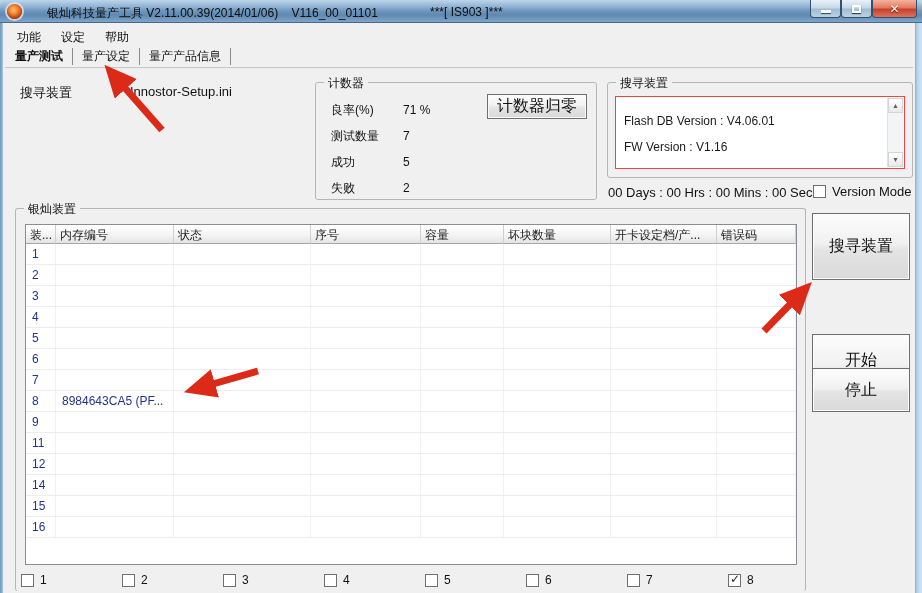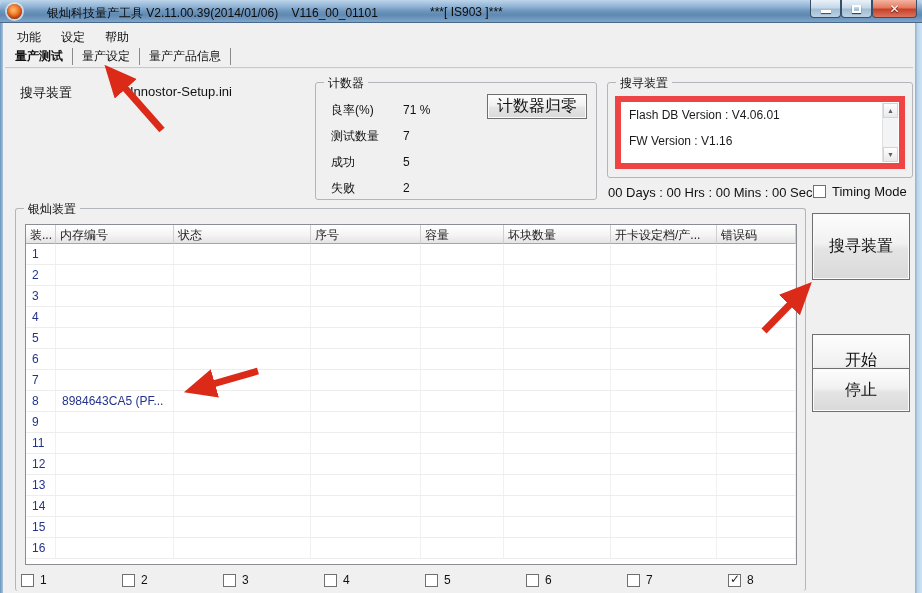--- a/index.html
+++ b/index.html
@@ -65,21 +65,21 @@
   .btn{
     background:linear-gradient(#fdfdfd,#f1f1f1 45%,#e4e4e4 55%,#d9d9d9);
     border:1px solid #6f6f6f;box-shadow:inset 0 0 0 1px #fafafa;
     font-size:16px;color:#111;display:flex;align-items:center;justify-content:center;
     box-sizing:border-box;text-align:center;font-family:Liberation Serif, serif;
   }
 
   .fw-group{left:607px;top:82px;width:306px;height:96px;}
   .fw-list{
     position:absolute;left:7px;top:13px;right:7px;bottom:8px;background:#fff;
-    border:6px solid #ef4444;box-sizing:border-box;padding:6px 22px 6px 8px;overflow:hidden;
+    border:1px solid #ef4444;box-sizing:border-box;padding:17px 22px 6px 8px;overflow:hidden;
   }
   .fwline{font-size:12px;color:#1a1a1a;margin-bottom:12px;white-space:nowrap;}
   .scrollbar{position:absolute;top:1px;right:1px;bottom:1px;width:15px;background:#f3f4f6;border-left:1px solid #e0e0e0;}
   .sb-arrow{position:absolute;left:0;width:15px;height:15px;font-size:7px;color:#5d6164;
     display:flex;align-items:center;justify-content:center;
     background:linear-gradient(#fefefe,#e9e9e9);border:1px solid #d4d4d4;box-sizing:border-box;}
   .sb-up{top:0;} .sb-down{bottom:0;}
 
   .timer-text{position:absolute;left:608px;top:185px;font-size:13px;color:#111;}
   .timing{position:absolute;left:813px;top:184px;display:flex;align-items:center;gap:6px;}
@@ -186,21 +186,21 @@
       <div class="fwline">FW Version :  V1.16</div>
       <div class="scrollbar">
       <span class="sb-arrow sb-up">▲</span>
       <span class="sb-arrow sb-down">▼</span>
     </div>
   </div>
 </div>
 <div class="timer-text">00 Days : 00 Hrs : 00 Mins : 00 Secs</div>
 <div class="timing">
   <span class="cb" id="timing-cb"></span>
-  <span class="lbl">Timing Mode</span>
+  <span class="lbl">Version Mode</span>
 </div>
 
 <div class="group device-group">
   <span class="gtitle">银灿装置</span>
 </div>
 <div class="dev-table">
   <div class="dev-header">
       <div class="dev-hcell" style="width: 30px;">装...</div>
       <div class="dev-hcell" style="width: 118px;">内存编号</div>
       <div class="dev-hcell" style="width: 137px;">状态</div>
@@ -315,30 +315,20 @@
         <div class="dev-cell" style="width: 30px;">12</div>
         <div class="dev-cell" style="width: 118px;"></div>
         <div class="dev-cell" style="width: 137px;"></div>
         <div class="dev-cell" style="width: 110px;"></div>
         <div class="dev-cell" style="width: 83px;"></div>
         <div class="dev-cell" style="width: 107px;"></div>
         <div class="dev-cell" style="width: 106px;"></div>
         <div class="dev-cell" style="width: 79px;"></div>
       </div>
       <div class="dev-row">
-        <div class="dev-cell" style="width: 30px;">13</div>
-        <div class="dev-cell" style="width: 118px;"></div>
-        <div class="dev-cell" style="width: 137px;"></div>
-        <div class="dev-cell" style="width: 110px;"></div>
-        <div class="dev-cell" style="width: 83px;"></div>
-        <div class="dev-cell" style="width: 107px;"></div>
-        <div class="dev-cell" style="width: 106px;"></div>
-        <div class="dev-cell" style="width: 79px;"></div>
-      </div>
-      <div class="dev-row">
         <div class="dev-cell" style="width: 30px;">14</div>
         <div class="dev-cell" style="width: 118px;"></div>
         <div class="dev-cell" style="width: 137px;"></div>
         <div class="dev-cell" style="width: 110px;"></div>
         <div class="dev-cell" style="width: 83px;"></div>
         <div class="dev-cell" style="width: 107px;"></div>
         <div class="dev-cell" style="width: 106px;"></div>
         <div class="dev-cell" style="width: 79px;"></div>
       </div>
       <div class="dev-row">

